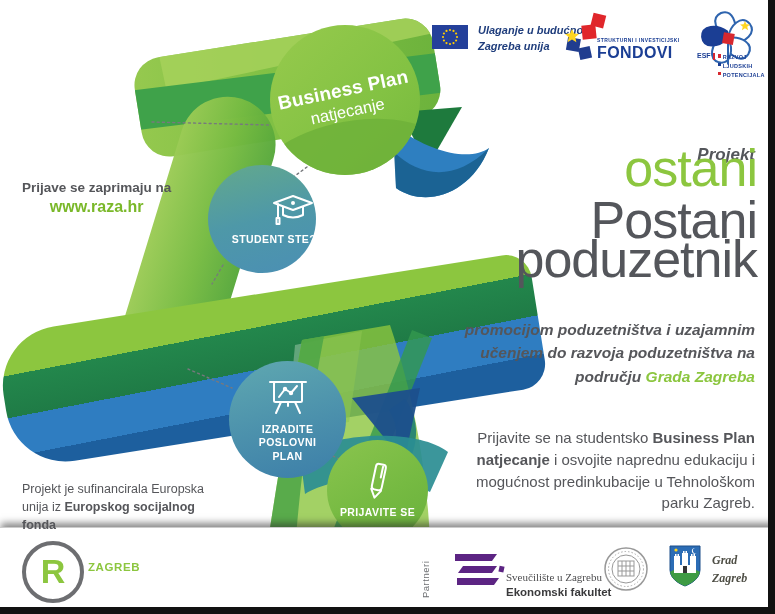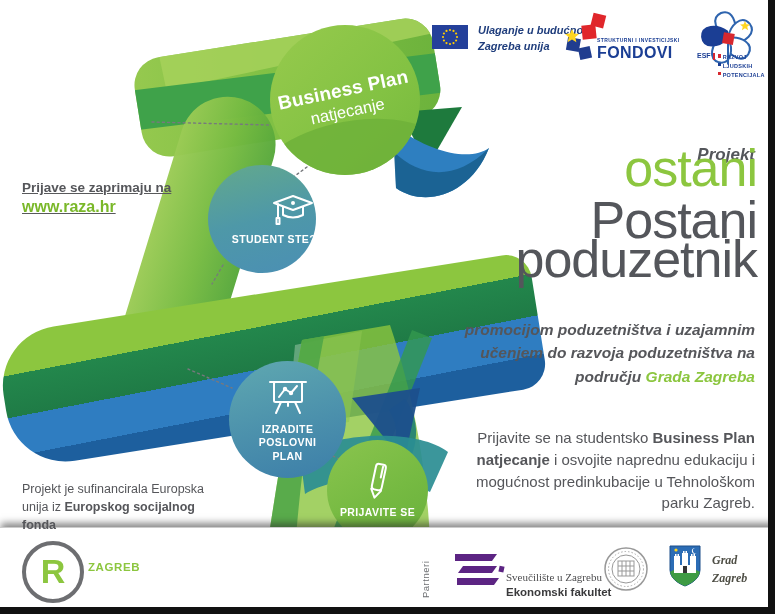--- a/index.html
+++ b/index.html
@@ -44,23 +44,23 @@
   .s2{left:154px;top:281px;width:107px;height:107px;
       background:linear-gradient(145deg,#88C451 0%,#6AB447 55%,#58A943 100%);}
   .s3{left:229px;top:361px;width:117px;height:117px;
       background:linear-gradient(165deg,#5FA8B0 0%,#4B90AC 55%,#3C7EA9 100%);align-items:center;}
   .s4{left:327px;top:440px;width:101px;height:101px;
       background:linear-gradient(150deg,#8AC44E 0%,#76BA42 55%,#69B03C 100%);}
   .step-label{font-weight:bold;font-size:10.5px;letter-spacing:.4px;line-height:1.3;margin-top:5px;}
   .step svg{display:block;}
 
   
-  .contact{left:22px;top:179px;z-index:5;line-height:1.3;text-decoration:underline;}
+  .contact{left:22px;top:179px;z-index:5;line-height:1.3;}
   .contact .c1{font-weight:bold;font-size:13.5px;color:#55565A;}
-  .contact .c2{font-weight:bold;font-size:16px;color:#7AB829;}
+  .contact .c2{font-weight:bold;font-size:16px;color:#7AB829;text-align:center;}
   .funding{left:22px;top:481px;width:205px;font-size:12.5px;line-height:1.42;color:#55565A;z-index:5;}
   .funding b{font-weight:bold;}
 
   
   .kicker{right:20px;top:145px;font-size:17px;font-style:italic;font-weight:bold;
       color:#54565B;z-index:5;}
   .title{right:18px;top:168px;text-align:right;z-index:5;line-height:1;}
   .title .t{font-size:52px;letter-spacing:-1px;color:#54565B;}
   .title .t1{position:relative;z-index:2;}
   .title .t2{position:relative;z-index:1;color:#8CC63F;margin-top:-26px;}

